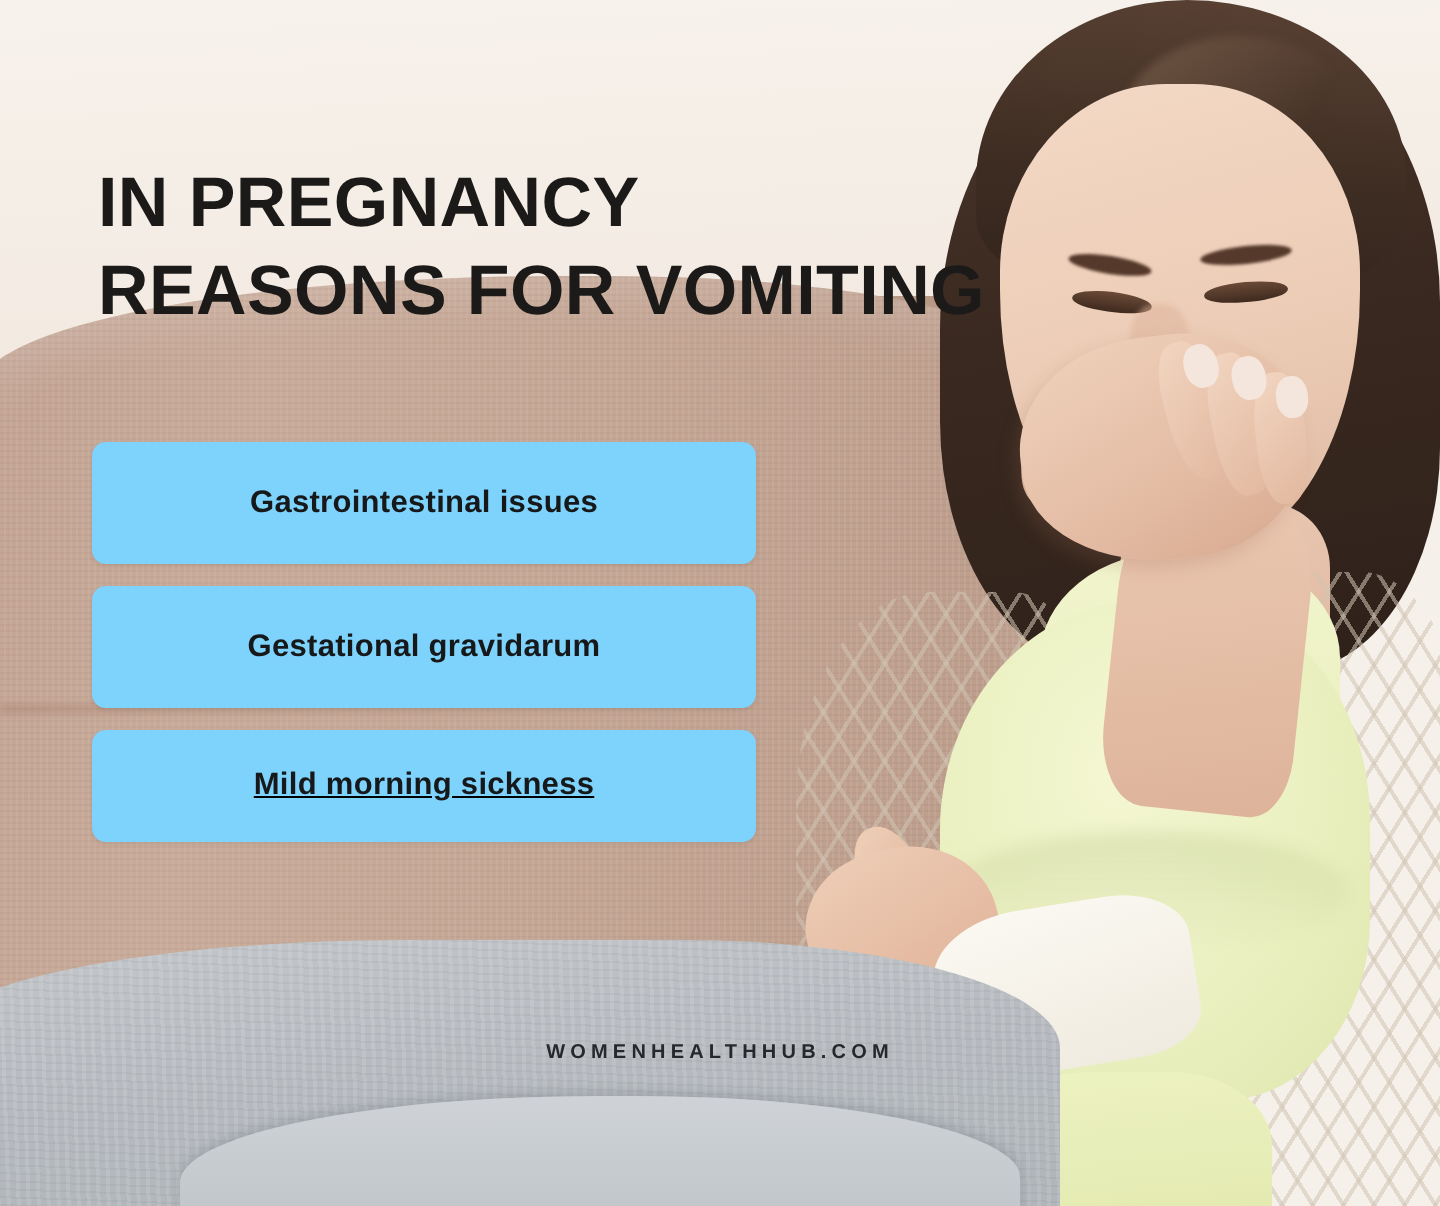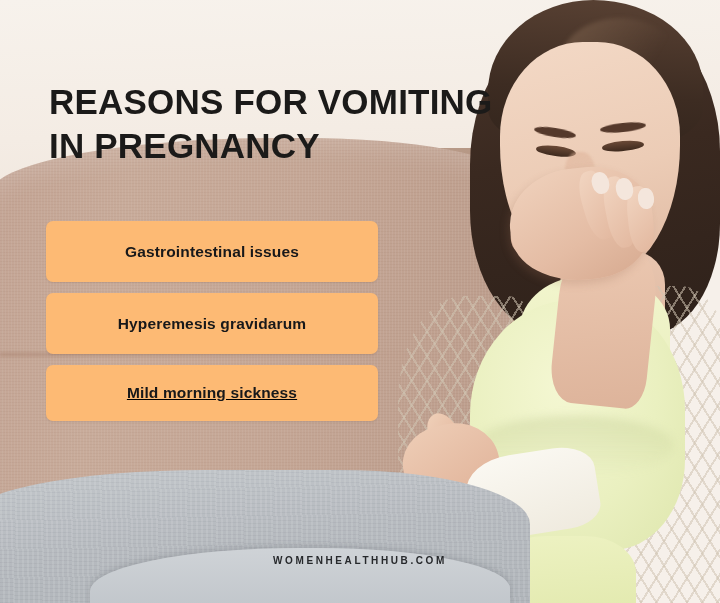--- a/index.html
+++ b/index.html
@@ -258,21 +258,21 @@
   .bars {
     position: absolute;
     left: 46px;
     top: 221px;
     width: 332px;
   }
   .bar {
     position: relative;
     height: 61px;
     margin-bottom: 11px;
-    background: #fdba74;
+    background: #7dd3fc;
     border-radius: 7px;
     display: flex;
     align-items: center;
     justify-content: center;
     box-shadow: 0 1px 2px rgba(60,40,30,.10);
   }
   .bar-label {
     color: #17181a;
     font-family: "Liberation Sans", sans-serif;
     font-weight: bold;
@@ -282,21 +282,21 @@
     white-space: nowrap;
   }
   
   .bar.occluded { height: 56px; text-decoration: underline; }
 
   
 
   .watermark {
     position: absolute;
     left: 0;
-    top: 555px;
+    top: 521px;
     width: 720px;
     text-align: center;
     color: #26282b;
     font-family: "Liberation Sans", sans-serif;
     font-weight: bold;
     font-size: 10px;
     letter-spacing: 2.6px;
   }
 </style>
 </head>
@@ -338,30 +338,30 @@
     <div class="nail n2"></div>
     <div class="nail n3"></div>
 
     <div class="layer belly-thumb"></div>
     <div class="layer belly-hand"></div>
     <div class="layer sleeve-cuff knit-tex"></div>
     <div class="layer garment-bottom"></div>
   </div>
 
   <h1 class="title">
+    <span class="title-line">IN PREGNANCY</span>
     <span class="title-line">REASONS FOR VOMITING</span>
-    <span class="title-line">IN PREGNANCY</span>
   </h1>
 
   <div class="bars">
     <div class="bar">
       <span class="bar-label">Gastrointestinal issues</span>
     </div>
     <div class="bar">
-      <span class="bar-label">Hyperemesis gravidarum</span>
+      <span class="bar-label">Gestational gravidarum</span>
     </div>
     <div class="bar occluded">
       <span class="bar-label">Mild morning sickness</span>
     </div>
   </div>
 
   <div class="layer blanket"></div>
   <div class="layer blanket-tex"></div>
   <div class="layer blanket-fold"></div>
 

